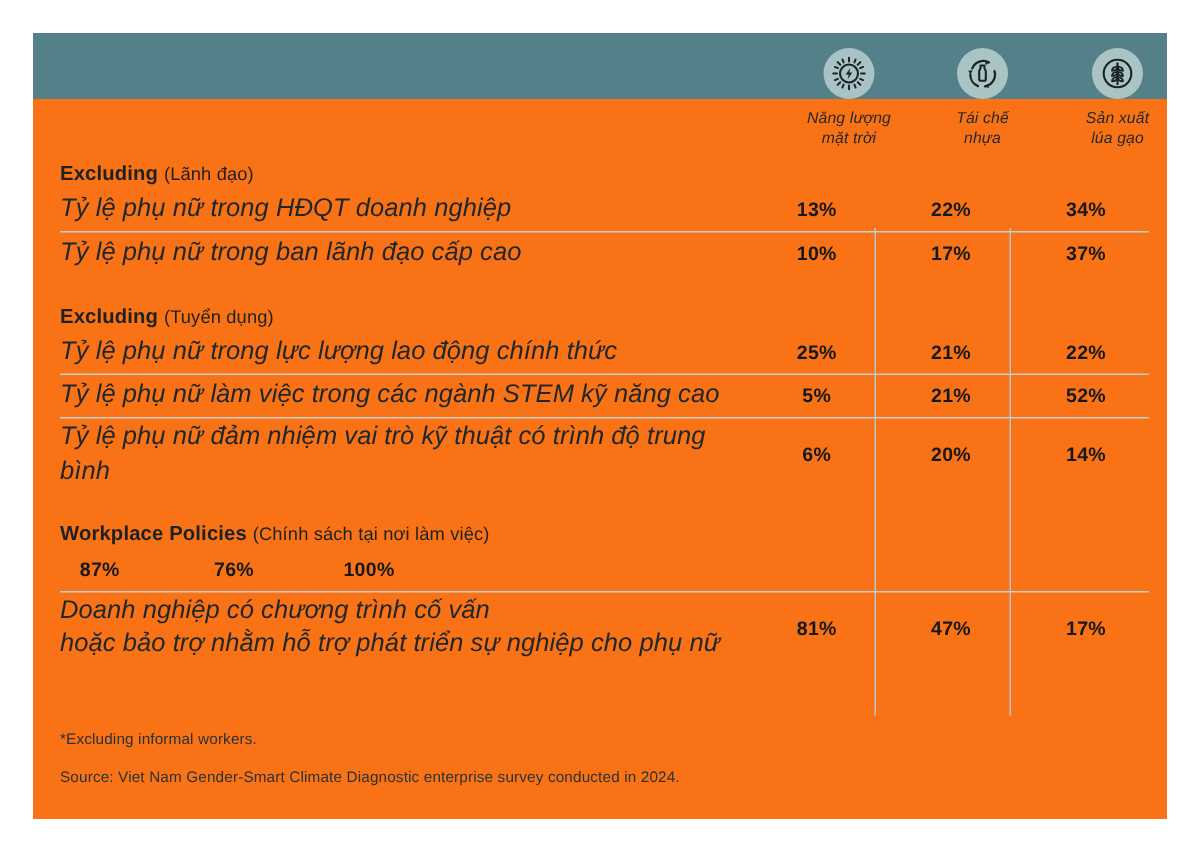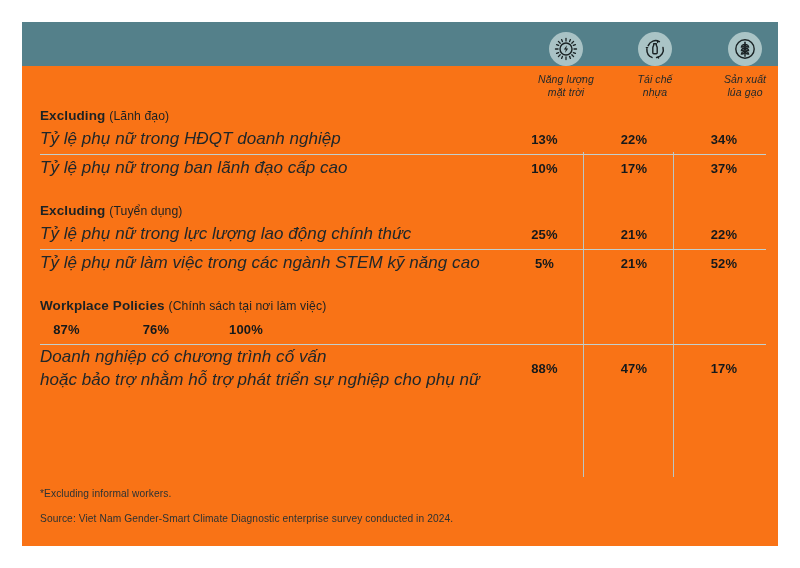--- a/index.html
+++ b/index.html
@@ -263,34 +263,41 @@
             <div class="cell c1">21%</div>
             <div class="cell c2">22%</div>
           </div>
           <div class="row">
             <div class="sep"></div>
             <div class="row-label">Tỷ lệ phụ nữ làm việc trong các ngành STEM kỹ năng cao</div>
             <div class="cell c0">5%</div>
             <div class="cell c1">21%</div>
             <div class="cell c2">52%</div>
           </div>
+          <div class="row">
+            <div class="sep"></div>
+            <div class="row-label">Tỷ lệ phụ nữ đảm nhiệm vai trò kỹ thuật có trình độ trung bình</div>
+            <div class="cell c0">6%</div>
+            <div class="cell c1">20%</div>
+            <div class="cell c2">14%</div>
+          </div>
         </div>
         <div class="section">
           <div class="section-gap-top"></div>
           <div class="section-title"><span class="en">Workplace Policies</span> <span class="vi">(Chính sách tại nơi làm việc)</span></div>
           <div class="row first">
             <div class="cell c0">87%</div>
             <div class="cell c1">76%</div>
             <div class="cell c2">100%</div>
           </div>
           <div class="row">
             <div class="sep"></div>
             <div class="row-label">Doanh nghiệp có chương trình cố vấn
 hoặc bảo trợ nhằm hỗ trợ phát triển sự nghiệp cho phụ nữ</div>
-            <div class="cell c0">88%</div>
+            <div class="cell c0">81%</div>
             <div class="cell c1">47%</div>
             <div class="cell c2">17%</div>
           </div>
         </div>
       </div>
   </div>
 
   <div id="footer">
     <div class="note">*Excluding informal workers.</div>
     <div class="source">Source: Viet Nam Gender-Smart Climate Diagnostic enterprise survey conducted in 2024.</div>

